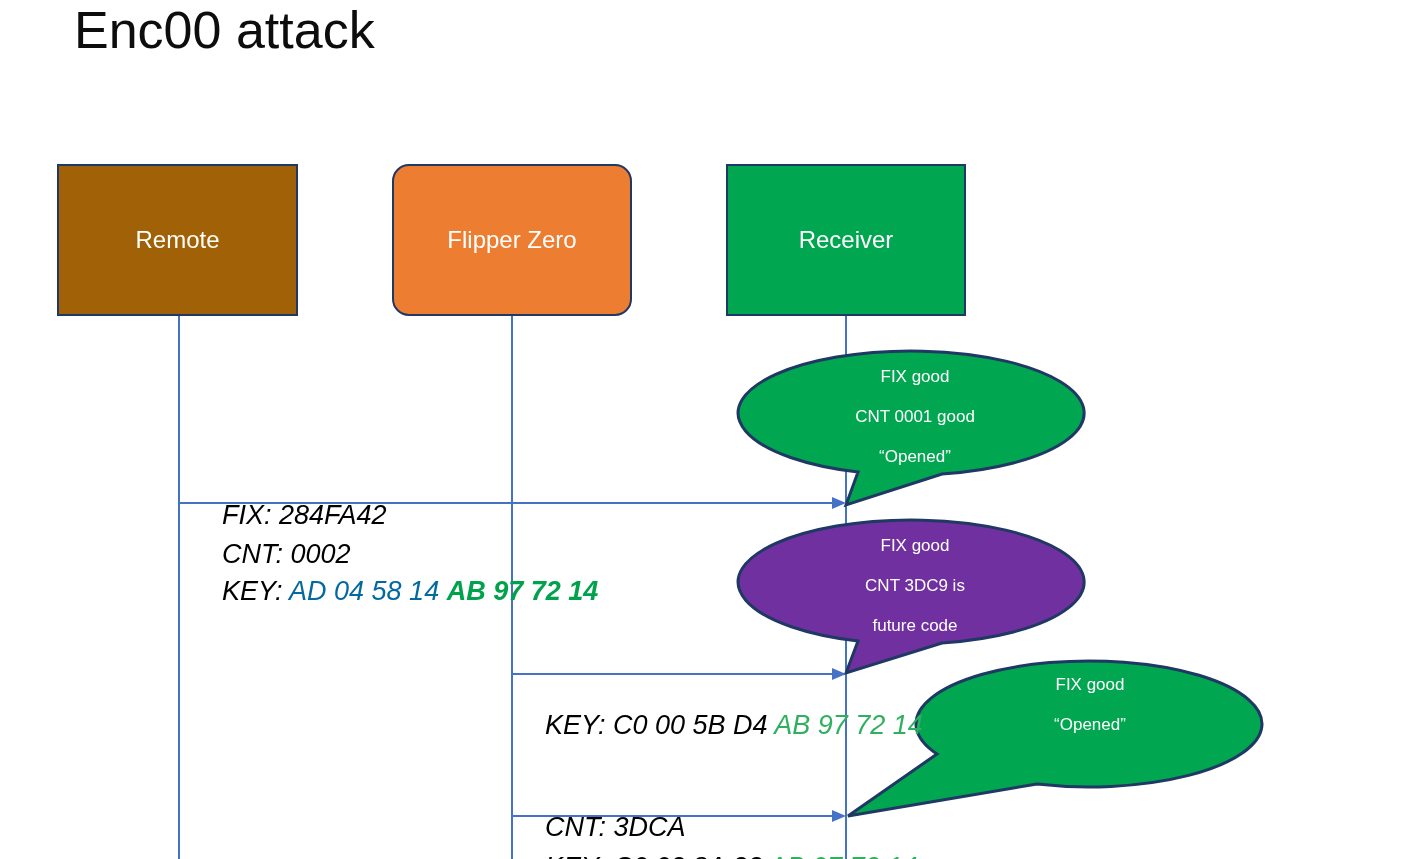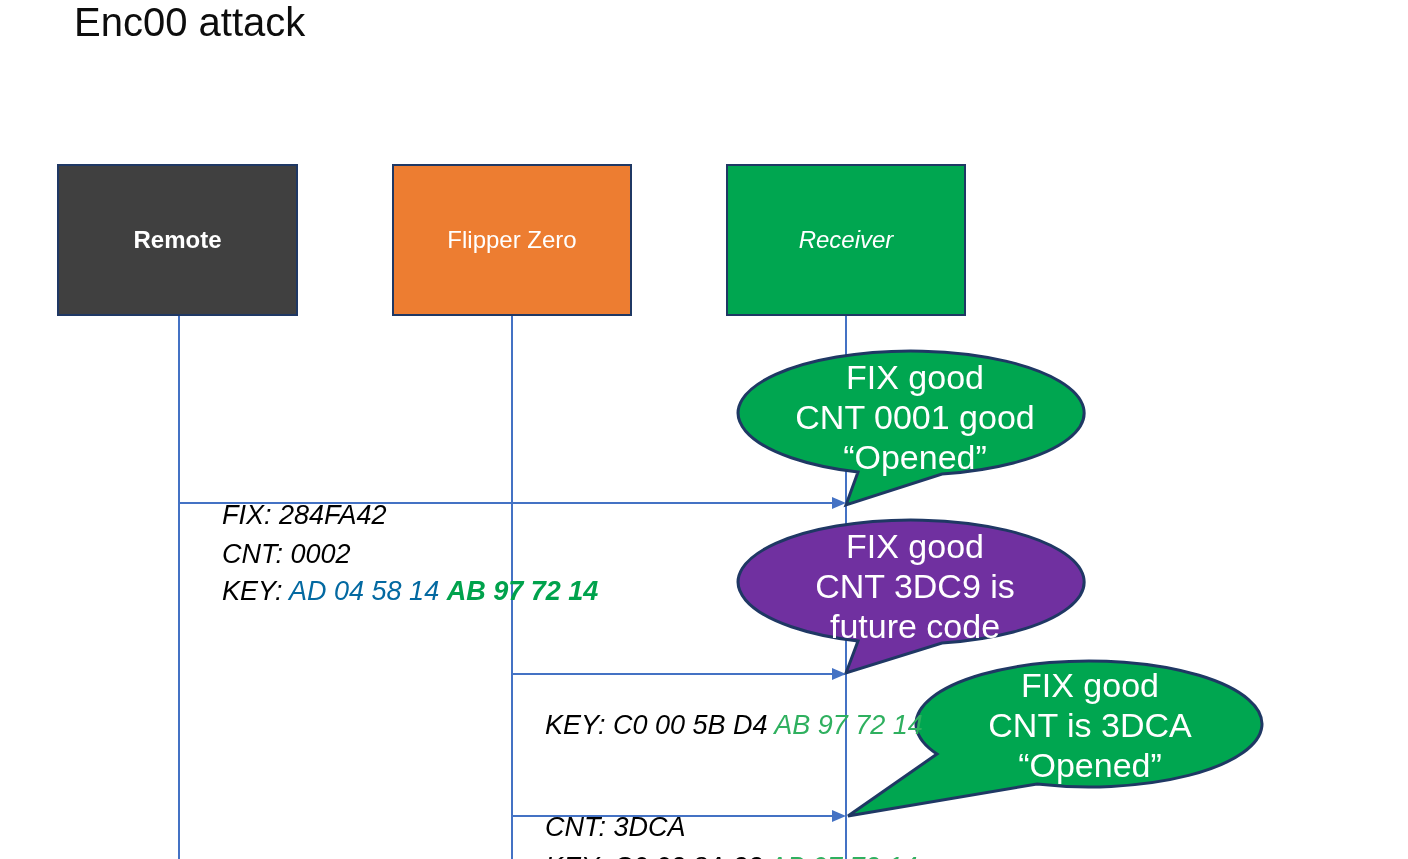--- a/index.html
+++ b/index.html
@@ -1,47 +1,47 @@
 <!DOCTYPE html>
 <html><head>
 <meta charset="utf-8">
 <style>
   html,body{margin:0;padding:0;background:#fff;}
   .canvas{position:relative;width:1408px;height:859px;background:#FFFFFF;overflow:hidden;
           font-family:"Liberation Sans",sans-serif;}
-  .slide-title{position:absolute;left:74px;top:0px;font-size:40px;font-weight:300;
+  .slide-title{position:absolute;left:74px;top:0px;font-size:52px;font-weight:300;
                color:#0d0d0d;letter-spacing:0px;}
   .actor{position:absolute;top:164px;height:152px;box-sizing:border-box;
          border:2.5px solid #1F3864;display:flex;align-items:center;justify-content:center;
          color:#FFFFFF;font-size:24px;}
   .actor-remote{left:57px;width:241px;}
-  .actor-flipper{left:392px;width:240px;}
-  .actor-receiver{left:726px;width:240px;font-style:italic;}
+  .actor-flipper{left:392px;width:240px;border-radius:17px;}
+  .actor-receiver{left:726px;width:240px;}
   .lifeline{position:absolute;width:2px;top:316px;height:543px;background:#4472C4;}
   .lifeline-remote{left:178px;}
   .lifeline-flipper{left:511px;}
   .lifeline-receiver{left:845px;}
   .bubble-svg{position:absolute;left:0;top:0;width:1408px;height:859px;pointer-events:none;}
   .bubble-svg path{stroke:#1F3864;stroke-width:3px;}
   .arrow-line{position:absolute;height:2px;background:#4472C4;}
   .arrow-head{position:absolute;width:0;height:0;border-top:6px solid transparent;
               border-bottom:6px solid transparent;border-left:14px solid #4472C4;}
   .msg{position:absolute;font-size:27px;color:#000;white-space:pre;font-style:italic;}
   .msg b{font-weight:bold;}
   .bubble-text{position:absolute;width:346px;text-align:center;color:#FFFFFF;
-               font-size:34px;line-height:40px;}
+               font-size:17px;line-height:40px;}
 </style>
 </head>
 <body>
 
 <div class="canvas">
 
   <div class="slide-title">Enc00 attack</div>
 
-  <div class="actor actor-remote" style="background: #404040; font-weight: bold;">
+  <div class="actor actor-remote" style="background: #a16207;">
     <span>Remote</span>
   </div>
   <div class="actor actor-flipper" style="background: rgb(237, 125, 49);">
     <span>Flipper Zero</span>
   </div>
   <div class="actor actor-receiver" style="background: rgb(0, 166, 80);">
     <span>Receiver</span>
   </div>
 
   <div class="lifeline lifeline-remote"></div>
@@ -89,17 +89,16 @@
     <div>CNT 0001 good</div>
     <div>“Opened”</div>
   </div>
   <div class="bubble-text" style="left:742px;top:526px;">
     <div>FIX good</div>
     <div>CNT 3DC9 is</div>
     <div>future code</div>
   </div>
   <div class="bubble-text" style="left:917px;top:665px;">
     <div>FIX good</div>
-    <div>CNT is 3DCA</div>
     <div>“Opened”</div>
   </div>
 
 </div>
 
 </body></html>

